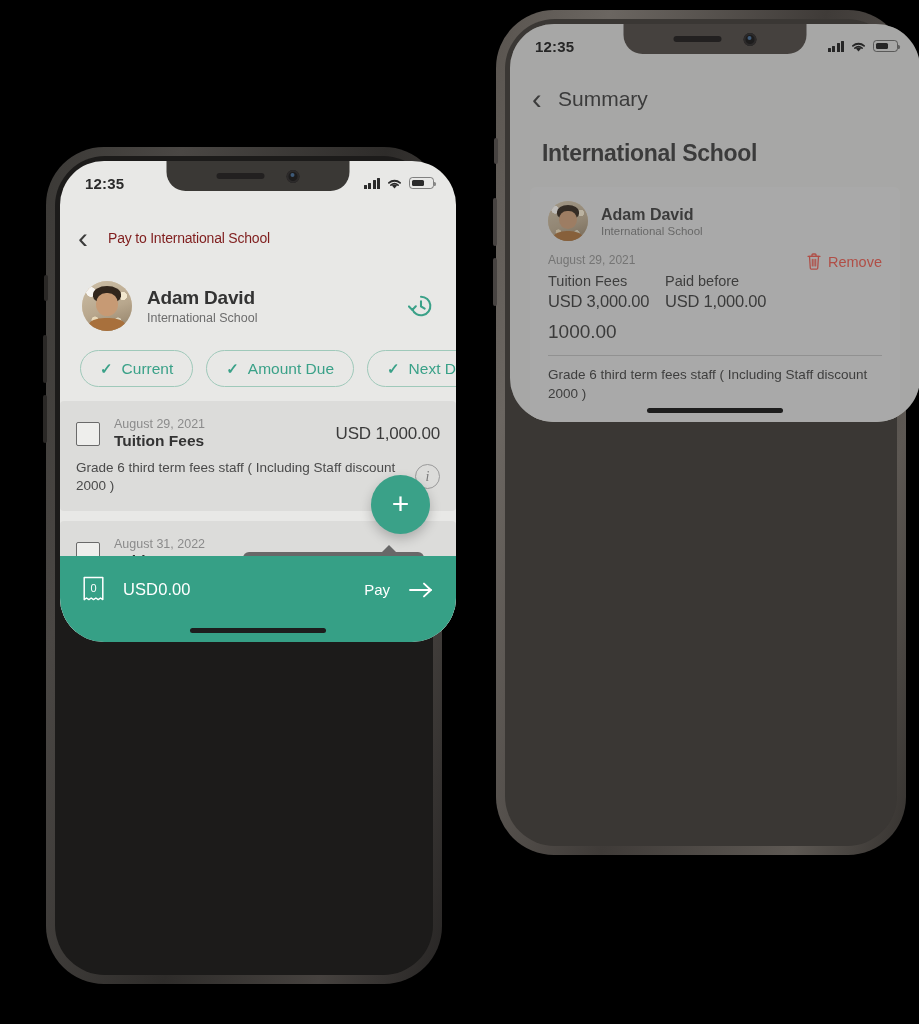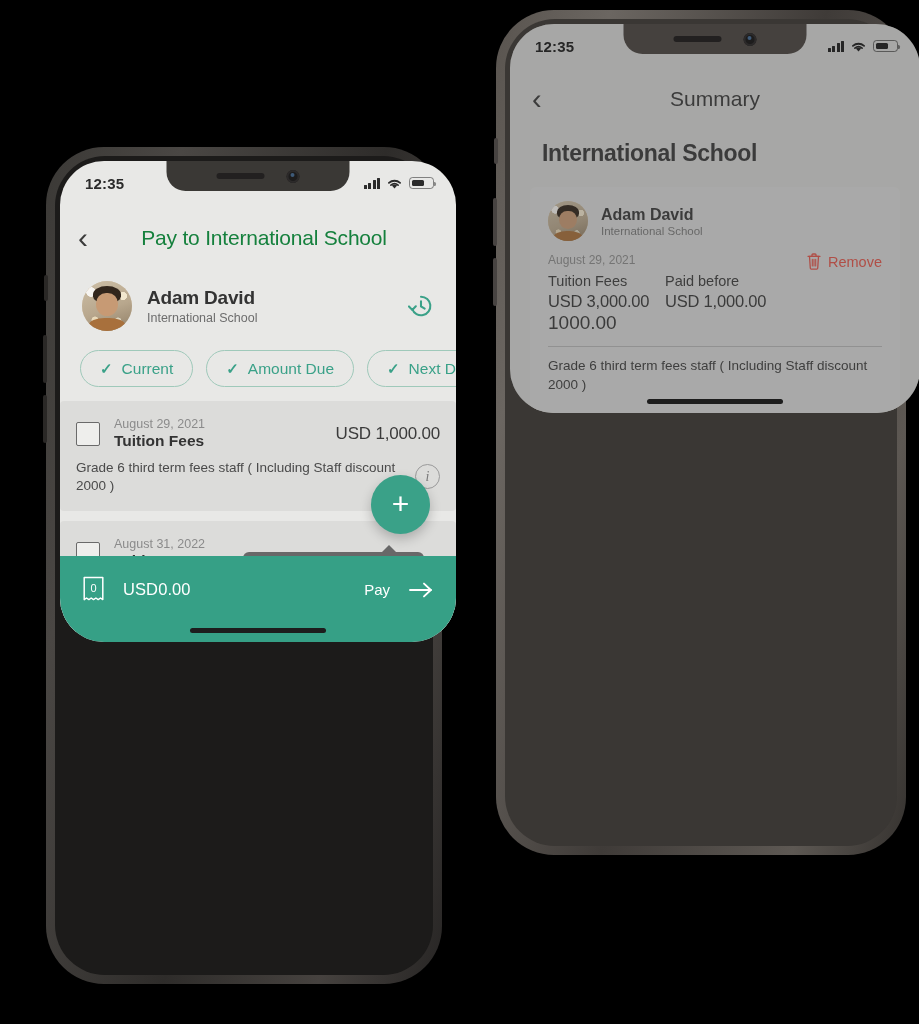--- a/index.html
+++ b/index.html
@@ -182,23 +182,23 @@
   .nav-back {
     font-size: 30px;
     line-height: 1;
     color: #3b3b3b;
     width: 30px;
     text-align: left;
     font-weight: 300;
   }
   .nav-title {
     flex: 1;
-    text-align: center;
-    font-size: 21px;
-    color: #15803d;
+    text-align: left;
+    font-size: 14px;
+    color: #7f1d1d;
     letter-spacing: -0.2px;
     padding-right: 18px;
   }
 
   .person-row {
     display: flex;
     align-items: center;
     padding: 10px 22px 6px 22px;
     gap: 15px;
   }
@@ -404,21 +404,21 @@
     pointer-events: none;
   }
   #screen-right .statusbar { color: #262626; }
   #screen-right .ic-cell i { background: #262626; }
   #screen-right .ic-batt { border-color: rgba(38,38,38,0.6); }
   #screen-right .ic-batt span { background: #262626; }
   #screen-right .ic-batt::after { background: rgba(38,38,38,0.55); }
 
   .r-nav { height: 62px; display: flex; align-items: center; padding: 0 22px; box-sizing: border-box; }
   .r-nav-back { font-size: 29px; color: #3b3b3b; font-weight: 300; width: 26px; }
-  .r-nav-title { flex: 1; text-align: center; font-size: 21px; color: #3b3b3b; padding-right: 26px; }
+  .r-nav-title { flex: 1; text-align: left; font-size: 21px; color: #3b3b3b; padding-right: 26px; }
 
   .r-school {
     font-size: 23px;
     font-weight: bold;
     color: #3b3b3b;
     padding: 10px 32px 0 32px;
     letter-spacing: -0.3px;
   }
 
   .r-card {
@@ -444,21 +444,21 @@
   }
   .trash-ic { width: 14px; height: 17px; flex: none; }
 
   .r-cols { display: flex; gap: 12px; margin-top: 3px; }
   .r-col { }
   .r-col-lbl { font-size: 14.5px; color: #3f3f3f; }
   .r-col-val { font-size: 16.5px; color: #3b3b3b; margin-top: 3px; letter-spacing: -0.2px; }
   .r-col.c1 { width: 105px; }
 
   .r-atp-lbl { font-size: 12.5px; color: #8d8d8d; margin-top: 14px; }
-  .r-atp-val { font-size: 19px; color: #3b3b3b; margin-top: 1px; }
+  .r-atp-val { font-size: 19px; color: #3b3b3b; margin-top: 10px; }
   .r-divider { height: 1px; background: rgba(120,120,120,0.35); margin: 12px 0 10px 0; }
   .r-desc { font-size: 13.5px; color: #3f3f3f; line-height: 1.4; }
 </style>
 </head>
 <body>
 
 <div class="phone" id="phone-right">
   <div class="frame-outer"></div>
   <div class="frame-inner"></div>
   <div class="btn-side btn-mute"></div>

